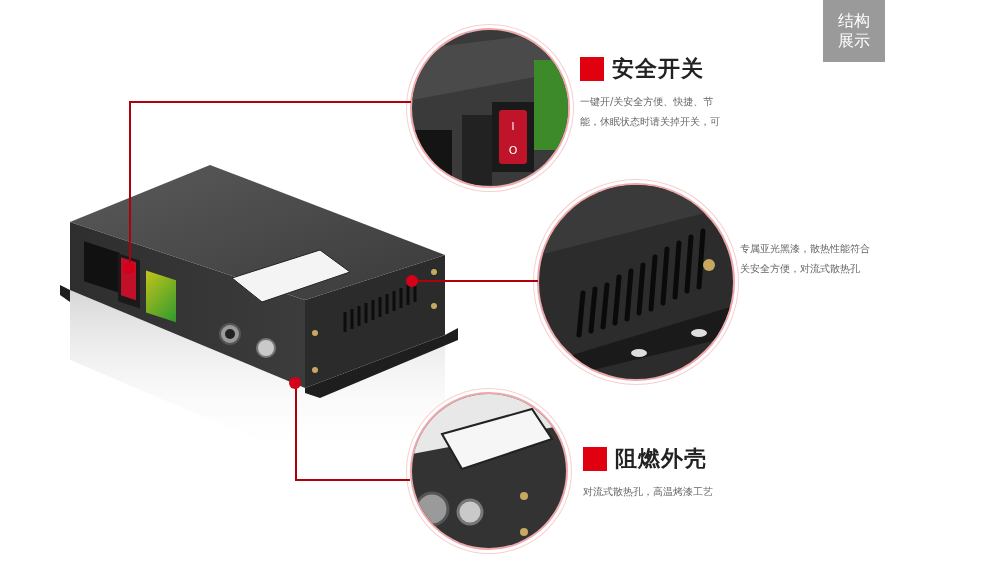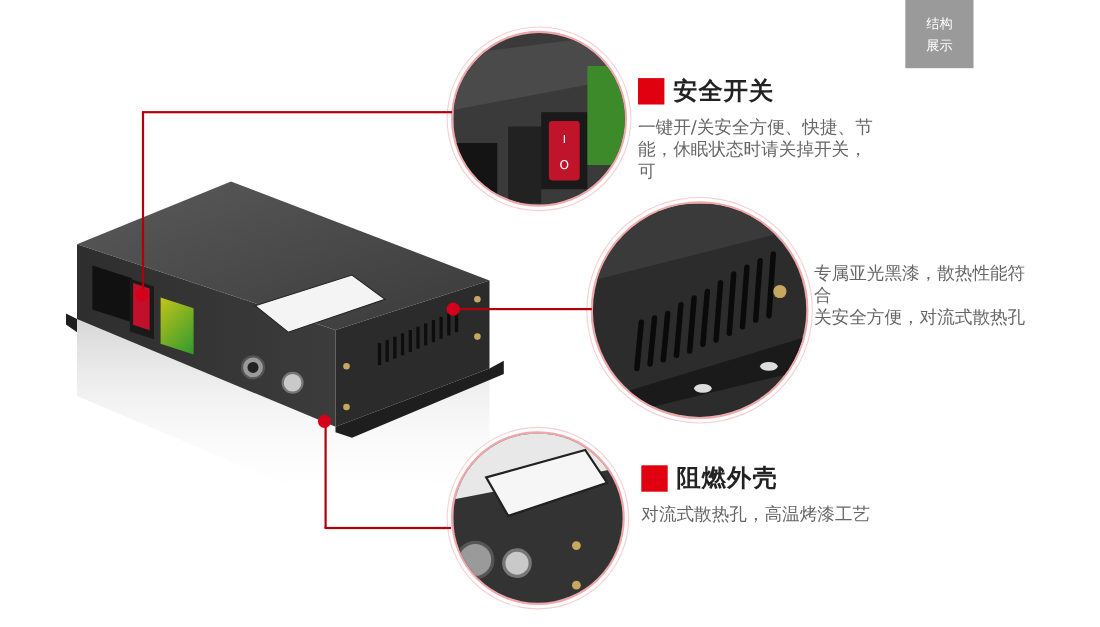--- a/index.html
+++ b/index.html
@@ -1,45 +1,45 @@
 <!DOCTYPE html>
 <html><head>
 <meta charset="utf-8">
 <style>
   * { box-sizing: border-box; margin: 0; padding: 0; }
   html, body { width: 1000px; height: 570px; background: #ffffff; overflow: hidden; }
   body { position: relative; font-family: "DejaVu Sans", "Liberation Sans", sans-serif; }
 
   .corner-tag {
     position: absolute; left: 823px; top: 0; width: 62px; height: 62px;
-    background: #9a9a9a; color: #ffffff; font-size: 12px; line-height: 20px;
+    background: #9a9a9a; color: #ffffff; font-size: 16px; line-height: 20px;
     display: flex; flex-direction: column; align-items: center; justify-content: center;
   }
 
   .product-stage { position: absolute; left: 0; top: 0; width: 1000px; height: 570px; }
 
   .callout-circle {
     position: absolute; border-radius: 50%;
     border: 2px solid #f3a6aa; overflow: hidden; background: #cfcfcf;
     box-shadow: 0 0 0 3px #ffffff, 0 0 0 4px #f6cfd1;
   }
   .circle-switch { left: 410px; top: 28px; width: 160px; height: 160px; }
   .circle-vent   { left: 537px; top: 183px; width: 198px; height: 198px; }
   .circle-shell  { left: 410px; top: 392px; width: 158px; height: 158px; }
 
   .feature { position: absolute; }
-  .feature .title-row { display: flex; align-items: center; margin-top: 14px; }
+  .feature .title-row { display: flex; align-items: center; }
   .feature .marker { width: 24px; height: 24px; background: #e0000f; margin-right: 8px; }
   .feature .title { font-size: 22px; font-weight: bold; color: #222222; letter-spacing: 1px; }
-  .feature .desc { margin-top: 8px; font-size: 16px; line-height: 20px; color: #666666; }
+  .feature .desc { margin-top: 8px; font-size: 10px; line-height: 20px; color: #666666; }
 
   .feat-switch { left: 580px; top: 54px; width: 220px; }
   .feat-vent { left: 740px; top: 229px; width: 200px; }
   .feat-vent .desc { margin-top: 10px; }
-  .feat-shell { left: 583px; top: 406px; width: 240px; }
+  .feat-shell { left: 583px; top: 444px; width: 240px; }
 
   .connector { position: absolute; background: #b0000d; }
   .dot { position: absolute; width: 12px; height: 12px; border-radius: 50%; background: #d5001a; }
 </style>
 </head>
 <body>
 
 <div class="product-stage">
   <svg width="1000" height="570" viewBox="0 0 1000 570">
     <defs>

